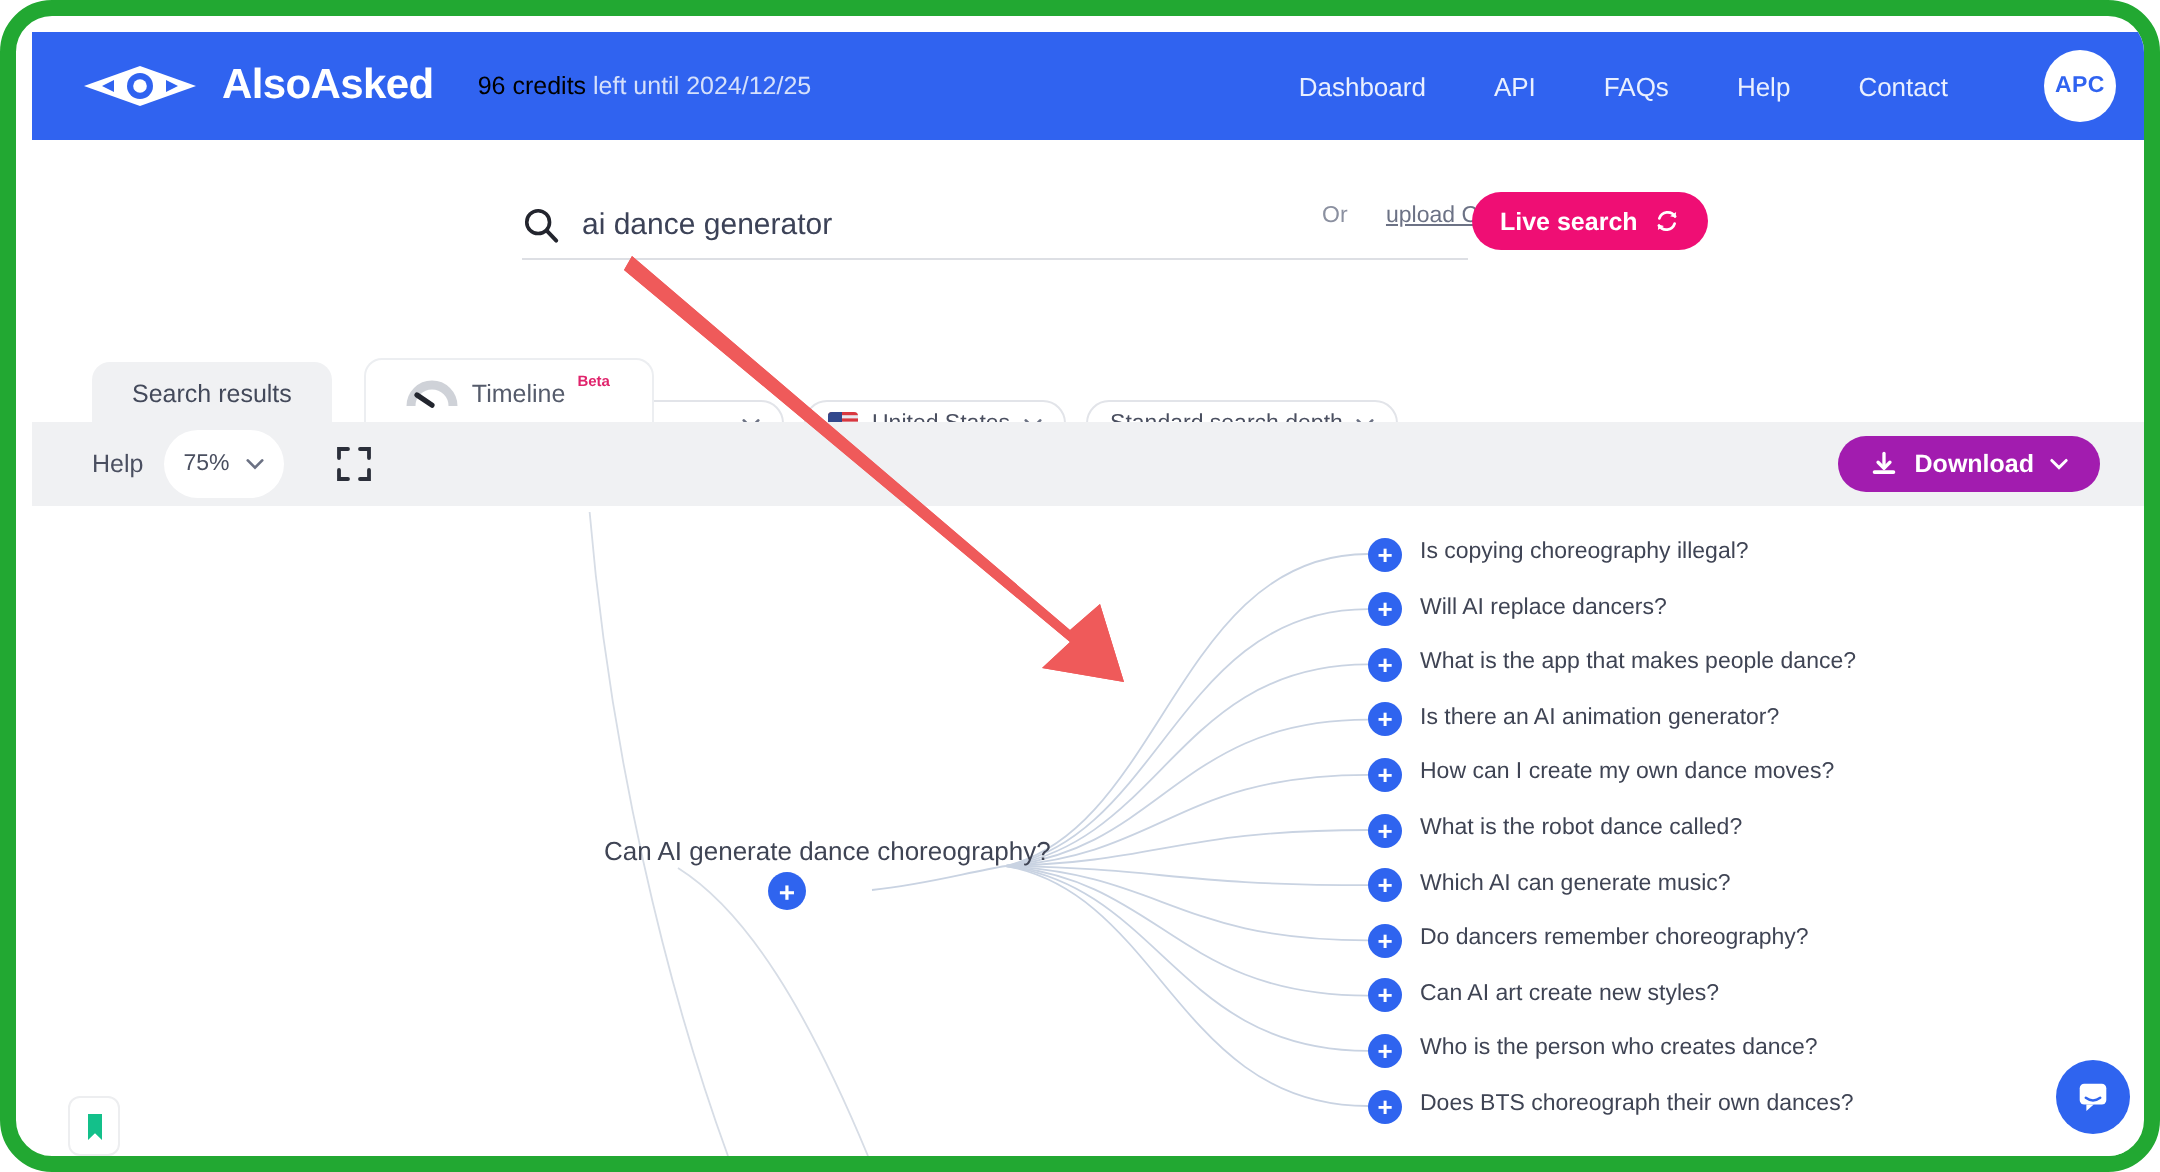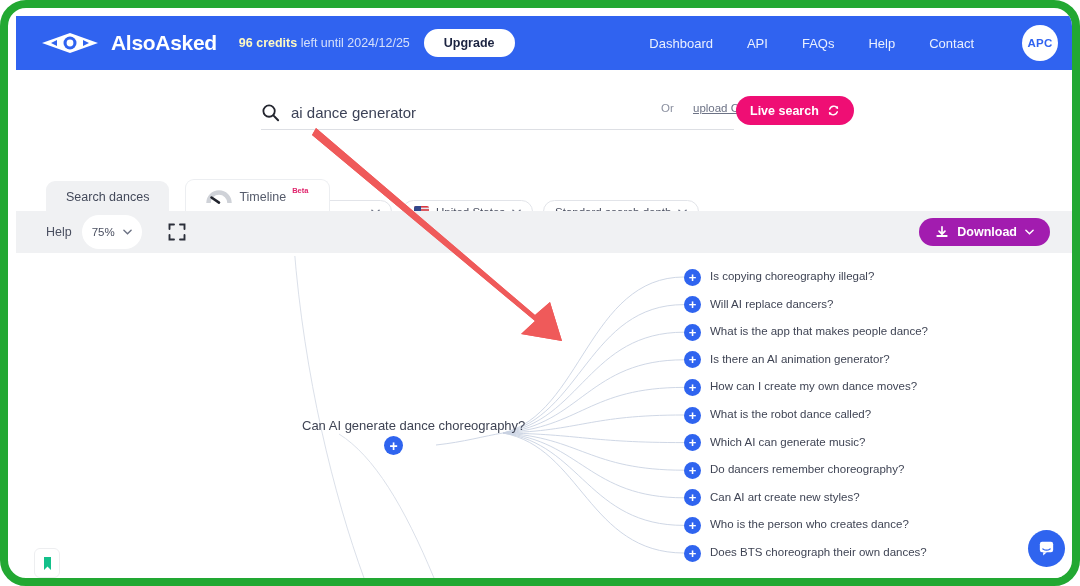--- a/index.html
+++ b/index.html
@@ -30,21 +30,21 @@
   }
   .logo-wrap { display: flex; align-items: center; gap: 9px; }
   .logo-mark { width: 64px; height: 22px; display: block; }
   .logo-text {
     color: #ffffff; font-size: 21px; font-weight: 700;
     letter-spacing: -0.3px;
   }
   .credits {
     margin-left: 22px; color: #d5e0fb; font-size: 12.5px; white-space: nowrap;
   }
-  .credits b { color: #fef9c3; font-weight: 700; }
+  .credits b { color: #000000; font-weight: 400; }
   .upgrade-btn {
     margin-left: 14px;
     background: #ffffff; color: #1b2340;
     font-size: 12.5px; font-weight: 700;
     border: none; border-radius: 999px;
     padding: 7px 20px; cursor: pointer;
     white-space: nowrap;
   }
   #nav-links {
     margin-left: auto; display: flex; align-items: center; gap: 34px;
@@ -207,21 +207,20 @@
         <circle cx="32" cy="11" r="6.5" fill="#3063f0"></circle>
         <circle cx="32" cy="11" r="3.4" fill="#ffffff"></circle>
         <path d="M13 11 L19 8 L19 14 Z" fill="#3063f0"></path>
         <path d="M51 11 L45 8 L45 14 Z" fill="#3063f0"></path>
       </svg>
       <span class="logo-text">AlsoAsked</span>
     </div>
 
     <div class="credits"><b>96 credits</b><span> left until 2024/12/25</span></div>
 
-    <button class="upgrade-btn">Upgrade</button>
 
     <div id="nav-links">
       <a class="nav-link">Dashboard</a>
       <a class="nav-link">API</a>
       <a class="nav-link">FAQs</a>
       <a class="nav-link">Help</a>
       <a class="nav-link">Contact</a>
       <div class="avatar">APC</div>
     </div>
   </div>
@@ -273,21 +272,21 @@
         <span>Standard search depth</span>
         <svg width="9" height="6" viewBox="0 0 10 6">
           <path d="M1 1 L5 5 L9 1" fill="none" stroke="#6b7183" stroke-width="1.5" stroke-linecap="round"></path>
         </svg>
       </div>
     </div>
   </div>
 
   <div id="tabs">
     <div class="tab active">
-      <span>Search dances</span>
+      <span>Search results</span>
     </div>
     <div class="tab inactive">
       <svg width="26" height="17" viewBox="0 0 26 17">
         <path d="M2.5 15 A10.5 10.5 0 0 1 23.5 15" fill="none" stroke="#cfd2d8" stroke-width="4.5"></path>
         <line x1="13" y1="14.6" x2="5.5" y2="9.5" stroke="#22252e" stroke-width="2.6" stroke-linecap="round"></line>
       </svg>
       <span>Timeline</span>
       <span class="beta">Beta</span>
     </div>
   </div>

